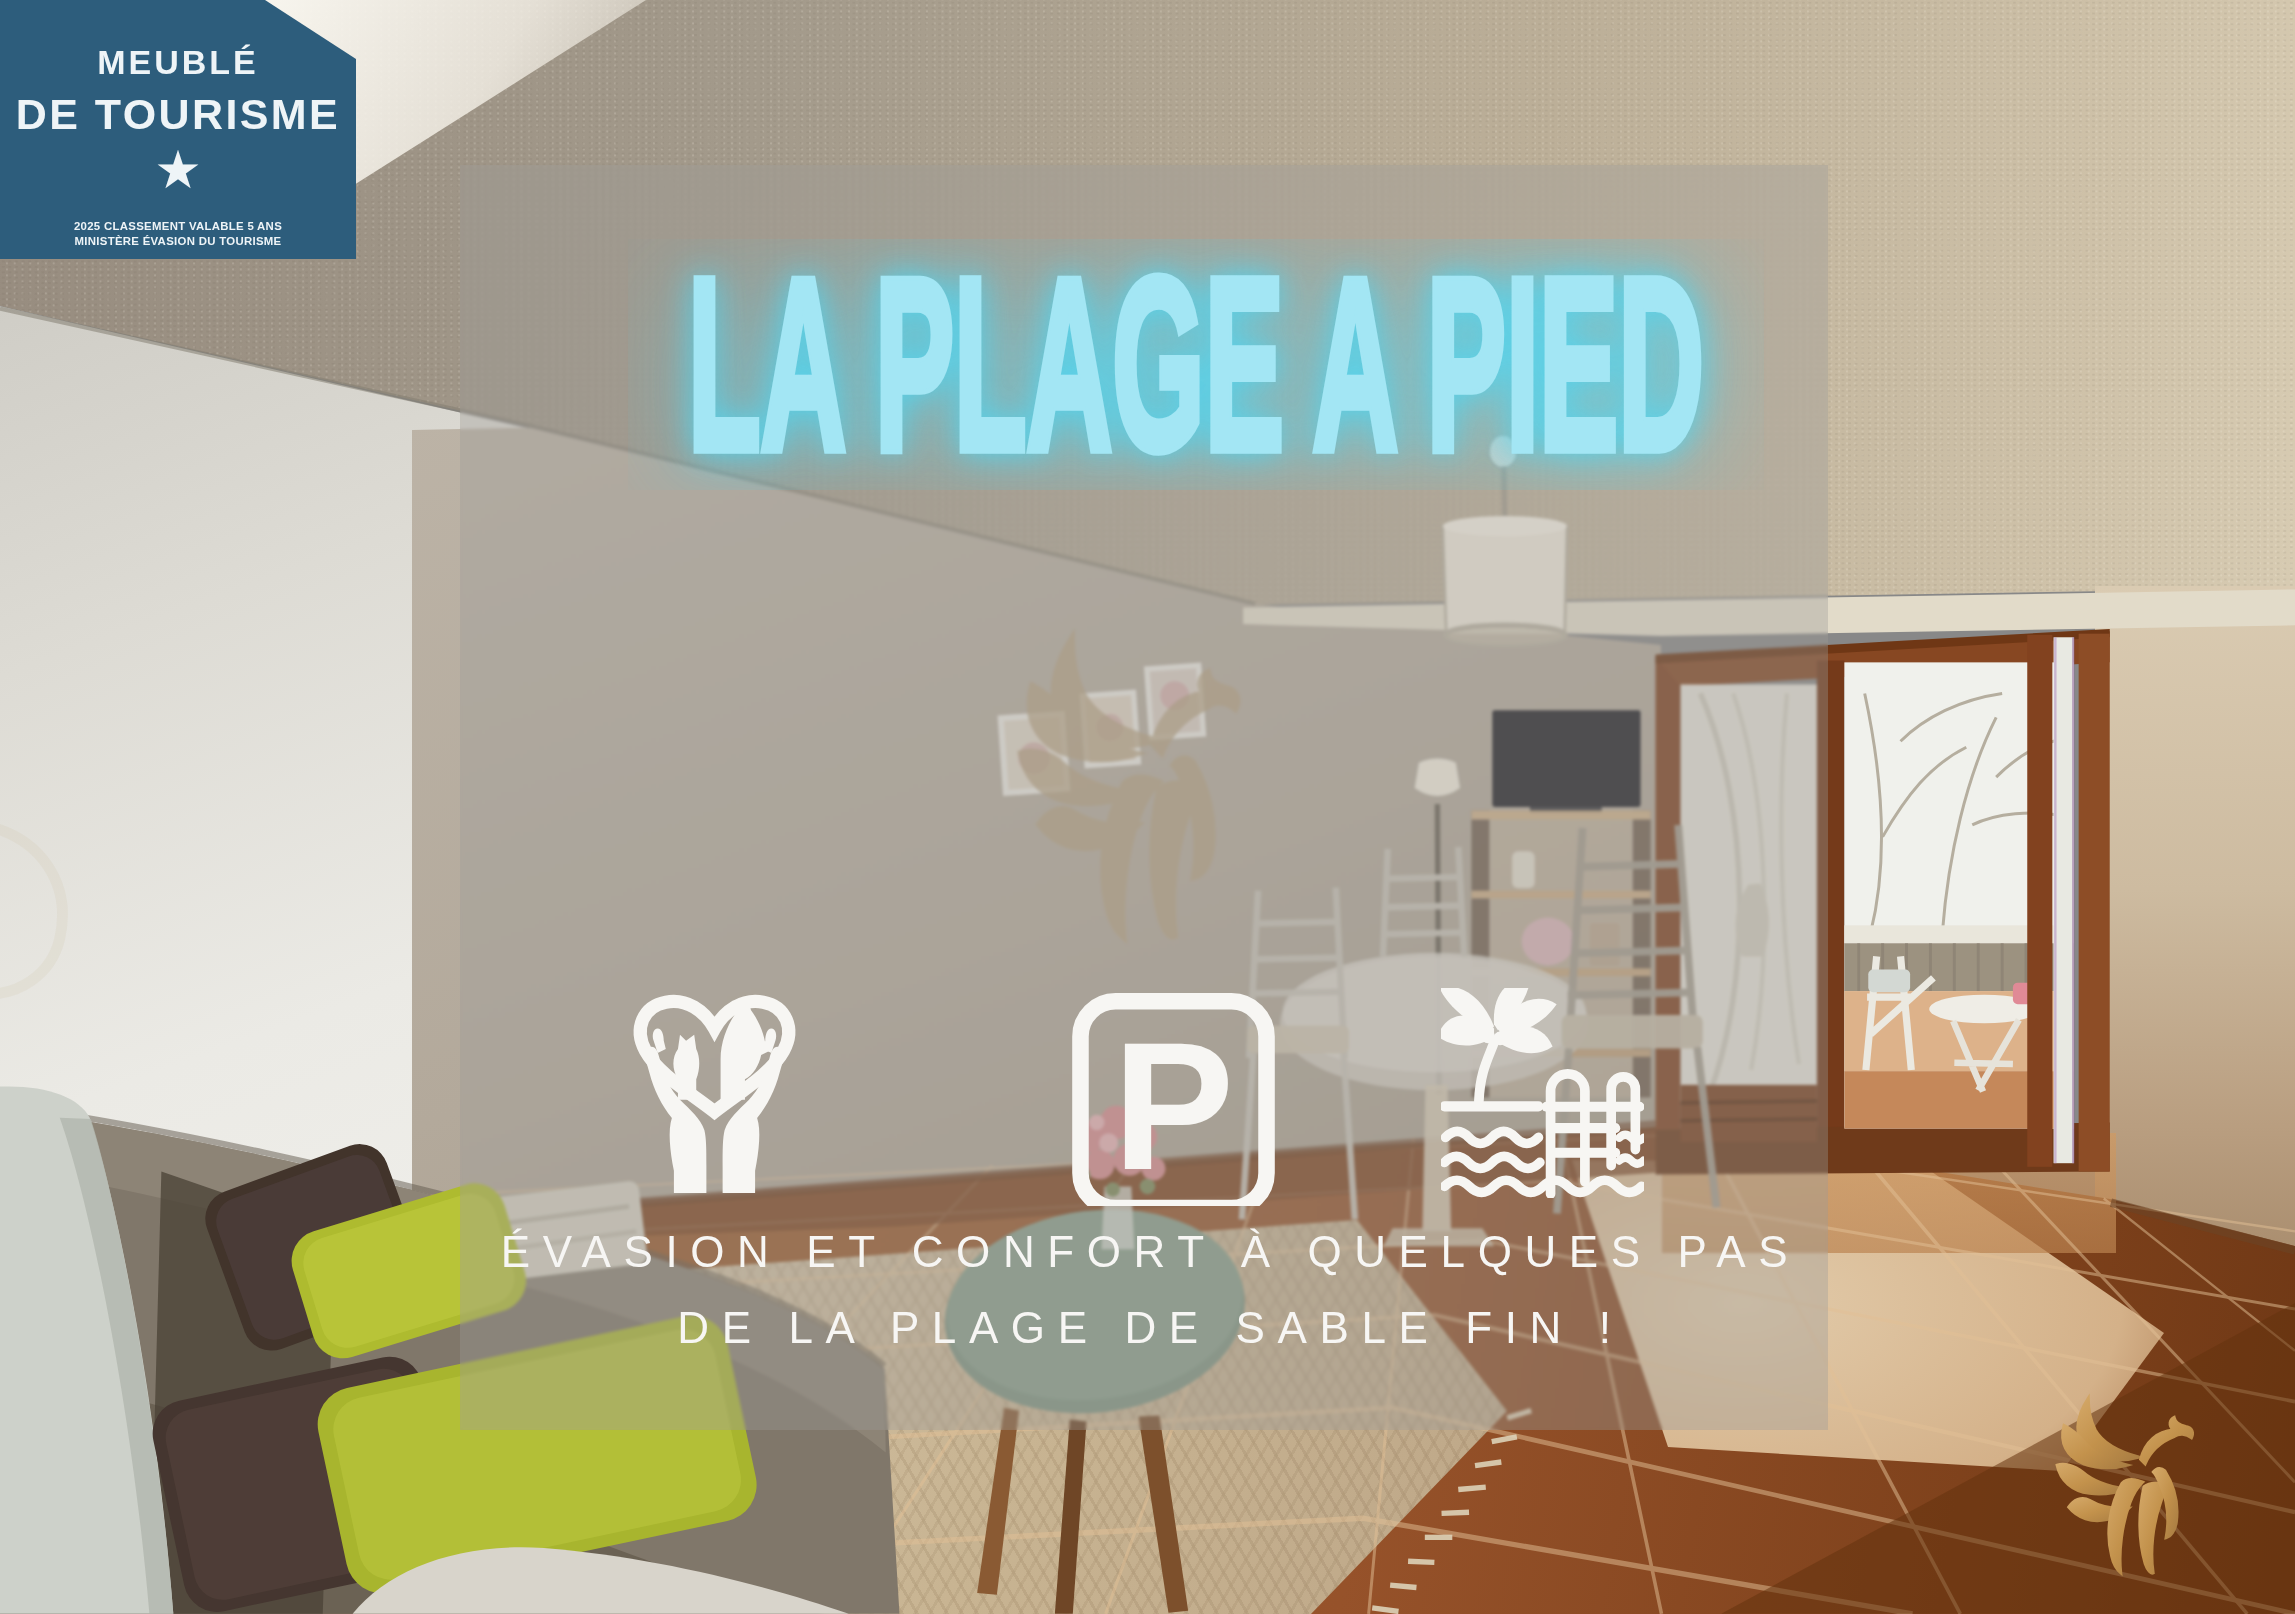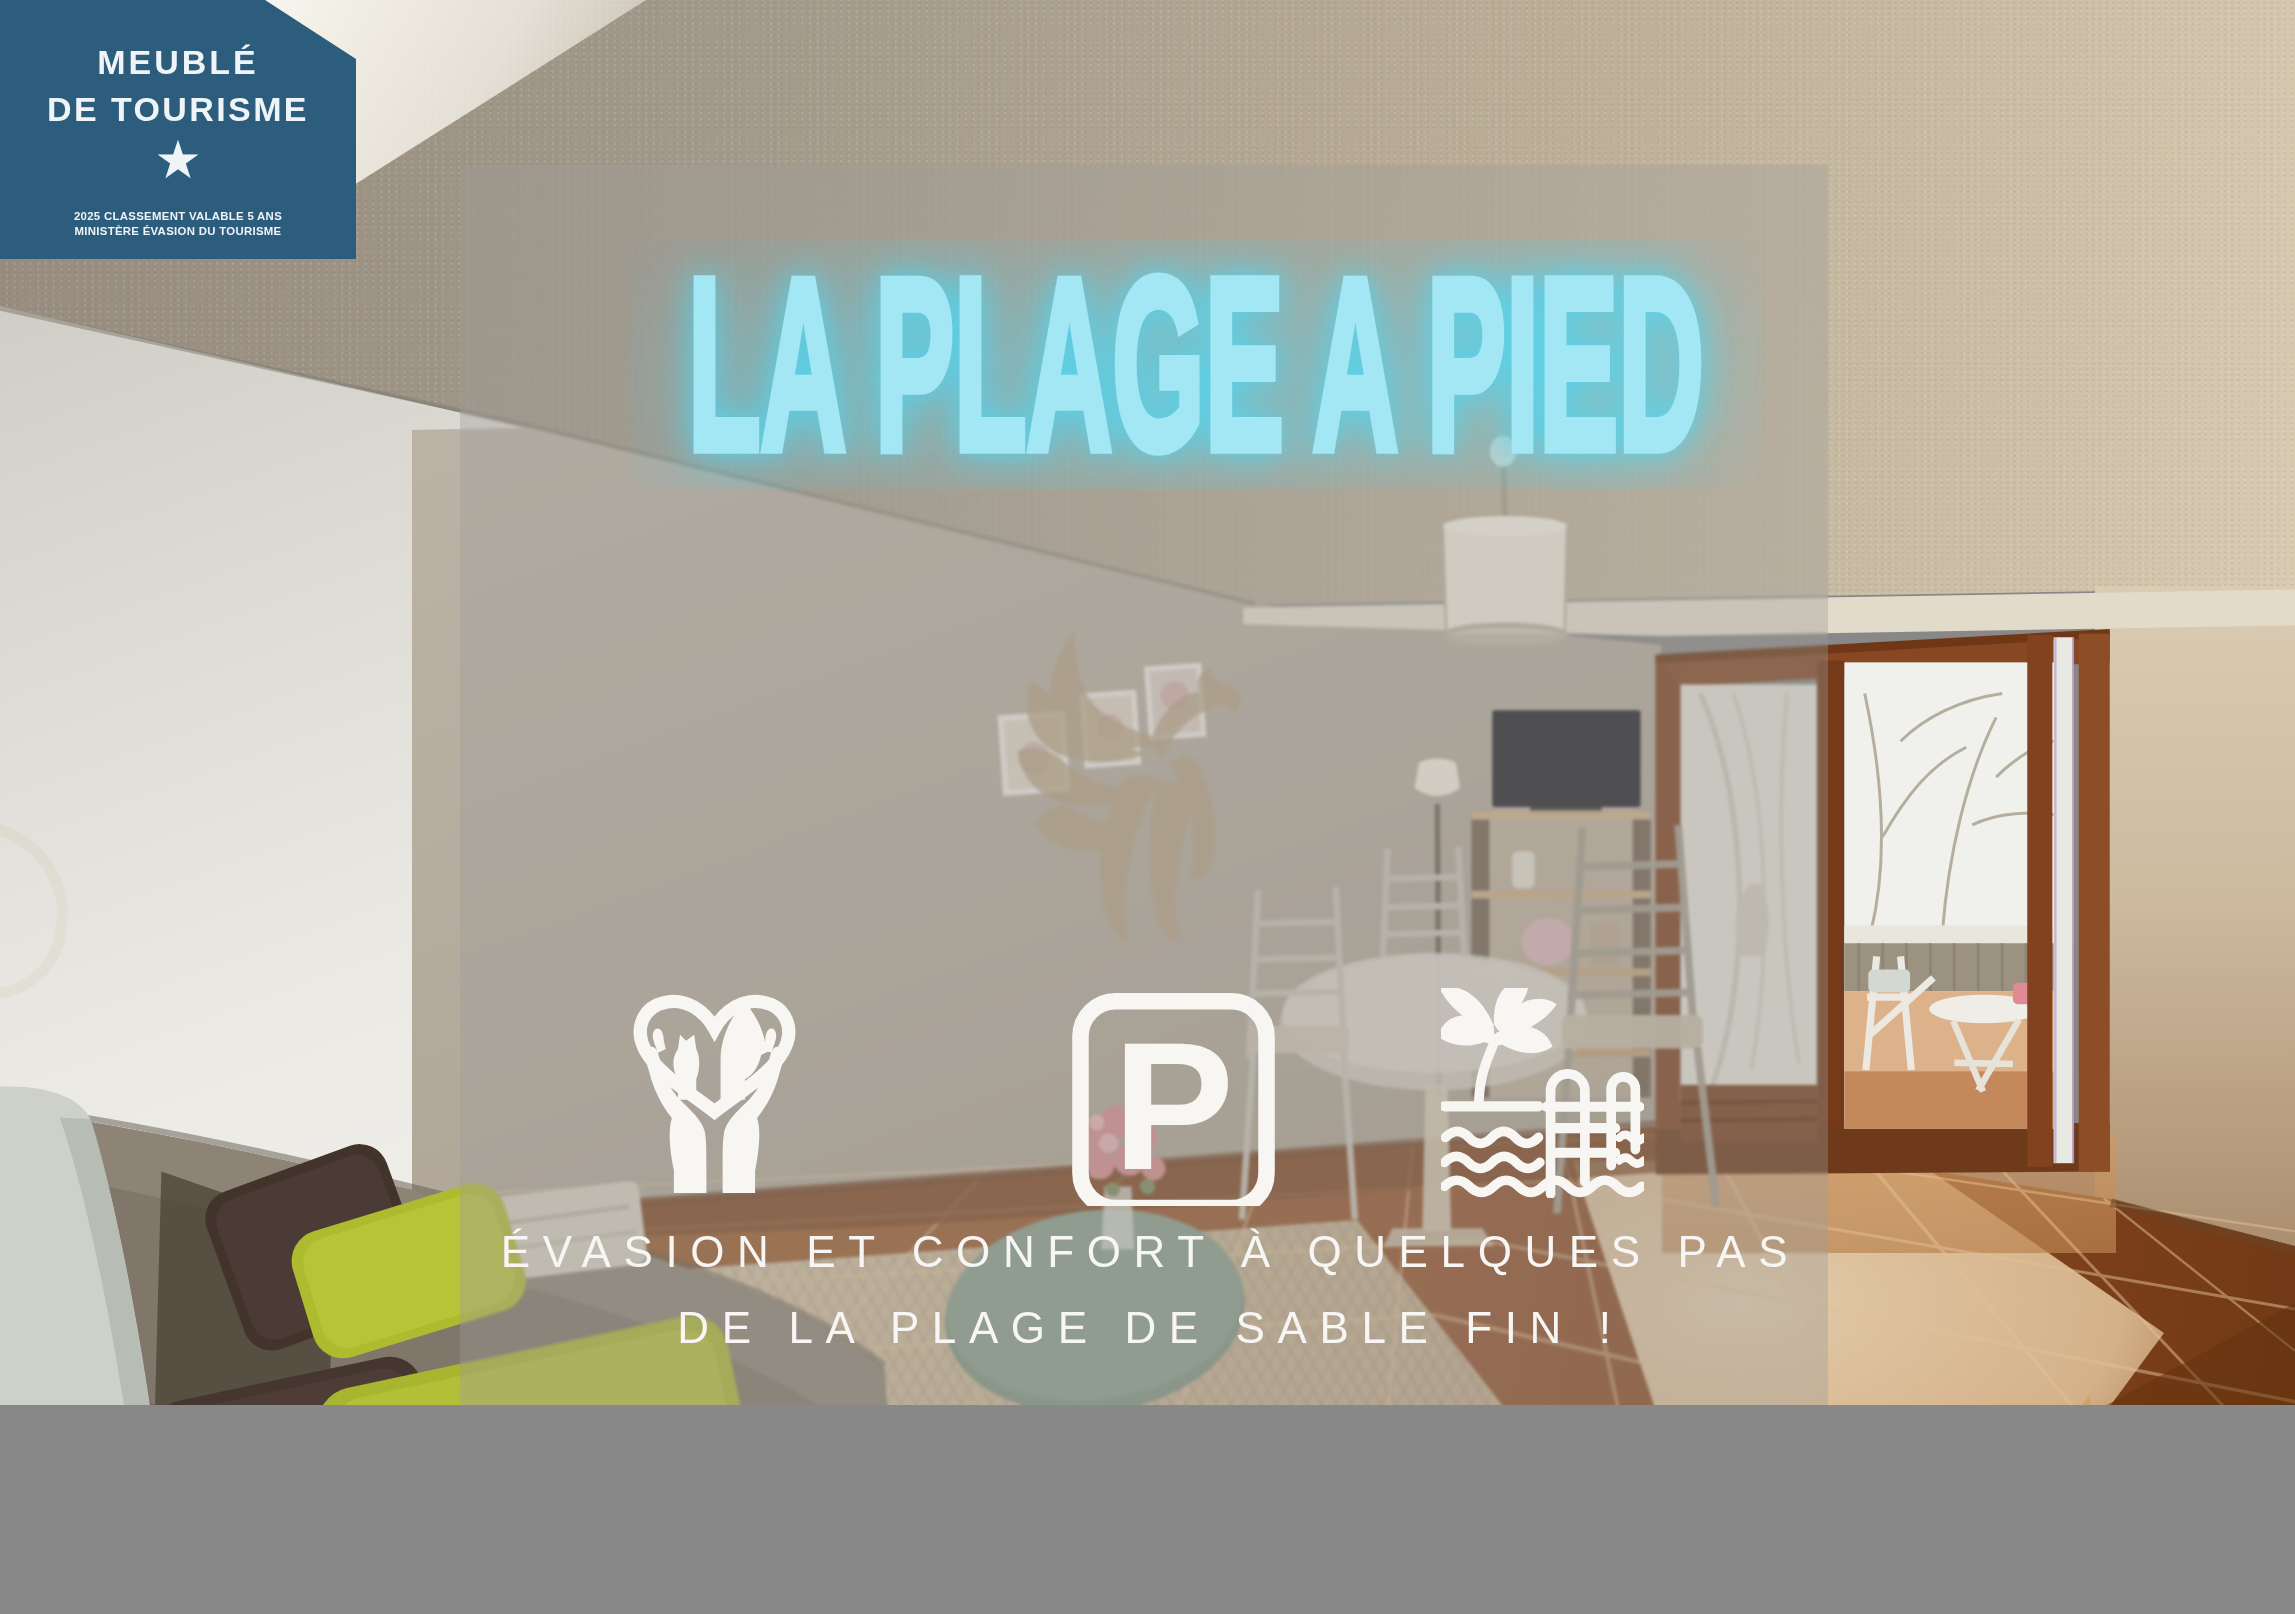--- a/index.html
+++ b/index.html
@@ -1,16 +1,16 @@
 <!DOCTYPE html>
 <html style="font-size:9.6px"><head>
 <meta charset="utf-8">
 <style>
   html,body{margin:0;padding:0;background:#888;}
-  #stage{position:relative;width:2295px;height:1405px;overflow:hidden;
+  #stage{position:relative;width:2295px;height:1614px;overflow:hidden;
     font-family:"Liberation Sans", sans-serif;}
   .abs{position:absolute;}
 </style>
 </head>
 <body>
 <div id="stage">
 
 <div class="abs" id="ceiling" style="left:0;top:0;width:2295px;height:717px;
   background:linear-gradient(100deg,#978c7f 0%,#a39a8b 32%,#bcaf98 65%,#cec1a8 88%,#d8ccb3 100%);
   clip-path:polygon(0 0,2295px 0,2295px 592px,2110px 591px,1255px 605px,532px 427px,0 306px);"></div>
@@ -323,21 +323,21 @@
 
 <use href="#phoenix" transform="translate(3436,2339) scale(0.97,0.95)" fill="url(#gold)" stroke="url(#gold)" stroke-width="5"></use>
 </svg>
 
 <div class="abs" id="panel" style="left:460px;top:165px;width:1368px;height:1265px;
   background:rgba(158,155,150,.36);backdrop-filter:blur(1.8px) saturate(.92);"></div>
 
 <div class="abs" id="badge" style="left:0;top:0;width:356px;height:259px;background:#2d5d7c;
   clip-path:polygon(0 0,265px 0,356px 59px,356px 259px,0 259px);color:#eef4f7;text-align:center;">
   <div style="margin-top:43px;font-size:34px;font-weight:bold;letter-spacing:3px;">MEUBLÉ</div>
-  <div style="margin-top:8.4px;font-size:34px;font-weight:bold;letter-spacing:2.4px;">DE TOURISME</div>
+  <div style="margin-top:8.4px;font-size:43px;font-weight:bold;letter-spacing:2.4px;">DE TOURISME</div>
   <div style="margin-top:8.4px;font-size:53px;line-height:44px;">★</div>
   <div style="margin-top:28px;font-size:11.4px;font-weight:bold;letter-spacing:0.3px;">2025 CLASSEMENT VALABLE 5 ANS</div>
   <div style="margin-top:3px;font-size:11.4px;font-weight:bold;letter-spacing:0.3px;">MINISTÈRE ÉVASION DU TOURISME</div>
 </div>
 
 <svg class="abs" id="title" style="left:628px;top:239px;" width="1136" height="251" viewBox="0 0 1900 420">
   <text x="950" y="352" text-anchor="middle" font-family="Liberation Sans" font-weight="bold" font-size="410" fill="#a3e6f4" stroke="#a3e6f4" stroke-width="16" paint-order="stroke" textLength="1700" lengthAdjust="spacingAndGlyphs" style="filter:drop-shadow(0 0 28px rgba(80,215,242,.95)) drop-shadow(0 0 90px rgba(80,215,242,.65));">LA PLAGE A PIED</text>
 </svg>
 
 <svg class="abs" style="left:613px;top:988px;" width="203" height="205" viewBox="0 0 100 101">

